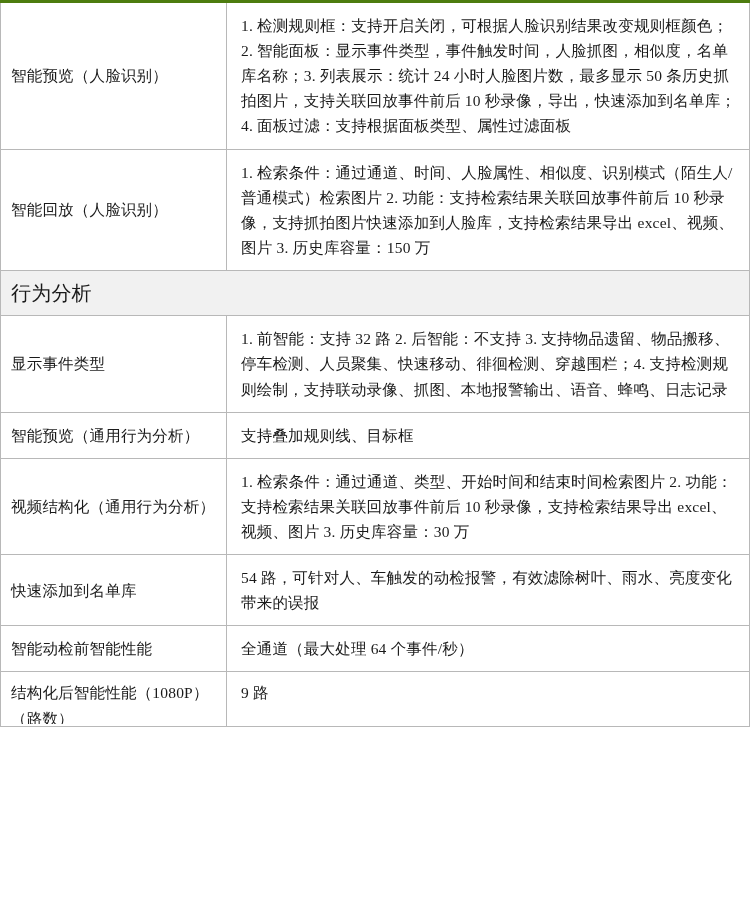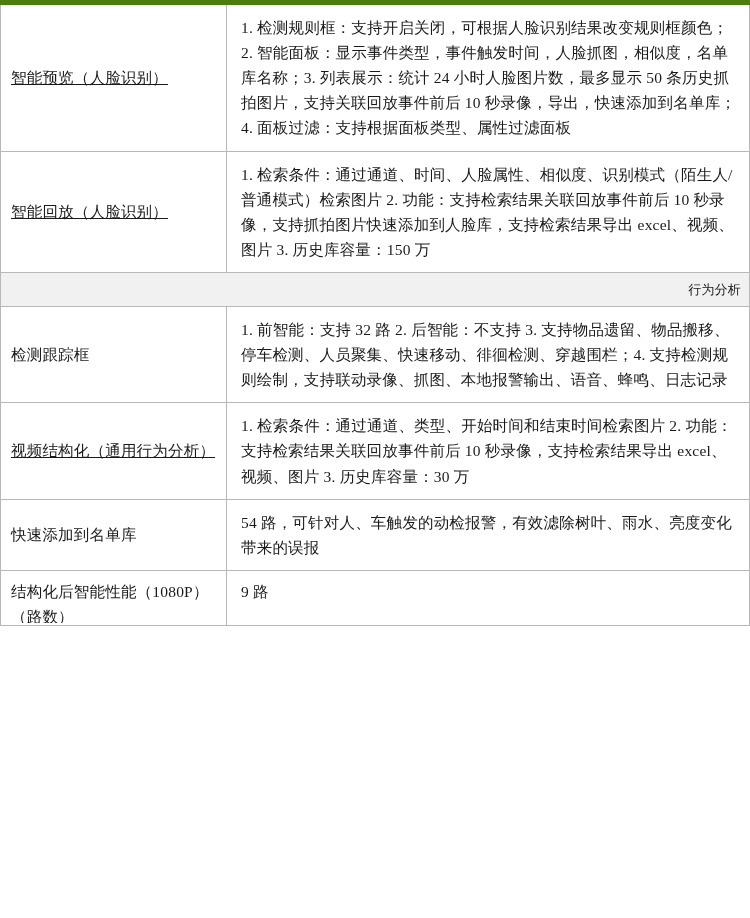--- a/index.html
+++ b/index.html
@@ -27,45 +27,43 @@
   .col-label {
     width: 207px;
     padding: 10px 8px 10px 10px;
   }
   .col-value {
     padding: 10px 12px 10px 14px;
   }
   tr.section td {
     background: #f1f1f1;
     padding: 6px 8px 6px 10px;
-    font-size: 13px;
+    font-size: 20px;
     color: #1a1a1a;
-    text-align: right;
   }
   .section-cell {
     border-left: 1px solid #b8b8b8;
     border-right: 1px solid #b8b8b8;
   }
   
   tr:first-child td {
-    border-top: 5px solid #4d7c0f;
+    border-top: 3px solid #4d7c0f;
   }
   
   tr.clipped td {
     padding-bottom: 2px;
     padding-top: 8px;
     margin-left: 48px;
   }
   .clip-wrap {
     height: 44px;
     overflow: hidden;
   }
   .label-two-line {
     line-height: 1.55;
-    text-decoration: underline;
   }
 </style>
 </head>
 <body>
 
 <table class="spec-table">
   <tbody>
 
     <tr>
       <td class="col-label label-two-line">智能预览（人脸识别）</td>
@@ -75,36 +73,44 @@
     <tr>
       <td class="col-label label-two-line">智能回放（人脸识别）</td>
       <td class="col-value">1. 检索条件：通过通道、时间、人脸属性、相似度、识别模式（陌生人/普通模式）检索图片 2. 功能：支持检索结果关联回放事件前后 10 秒录像，支持抓拍图片快速添加到人脸库，支持检索结果导出 excel、视频、图片 3. 历史库容量：150 万</td>
     </tr>
 
     <tr class="section">
       <td class="section-cell" colspan="2">行为分析</td>
     </tr>
 
     <tr>
-      <td class="col-label">检测跟踪框</td>
+      <td class="col-label">显示事件类型</td>
       <td class="col-value">1. 前智能：支持 32 路 2. 后智能：不支持 3. 支持物品遗留、物品搬移、停车检测、人员聚集、快速移动、徘徊检测、穿越围栏；4. 支持检测规则绘制，支持联动录像、抓图、本地报警输出、语音、蜂鸣、日志记录</td>
     </tr>
 
+    <tr>
+      <td class="col-label label-two-line">智能预览（通用行为分析）</td>
+      <td class="col-value">支持叠加规则线、目标框</td>
+    </tr>
 
     <tr>
       <td class="col-label label-two-line">视频结构化（通用行为分析）</td>
       <td class="col-value">1. 检索条件：通过通道、类型、开始时间和结束时间检索图片 2. 功能：支持检索结果关联回放事件前后 10 秒录像，支持检索结果导出 excel、视频、图片 3. 历史库容量：30 万</td>
     </tr>
 
 
     <tr>
       <td class="col-label">快速添加到名单库</td>
       <td class="col-value">54 路，可针对人、车触发的动检报警，有效滤除树叶、雨水、亮度变化带来的误报</td>
     </tr>
 
+    <tr>
+      <td class="col-label">智能动检前智能性能</td>
+      <td class="col-value">全通道（最大处理 64 个事件/秒）</td>
+    </tr>
 
 
 
     <tr class="clipped">
       <td class="col-label">
         <div class="clip-wrap">结构化后智能性能（1080P）（路数）</div>
       </td>
       <td class="col-value">
         <div class="clip-wrap">9 路</div>
       </td>

